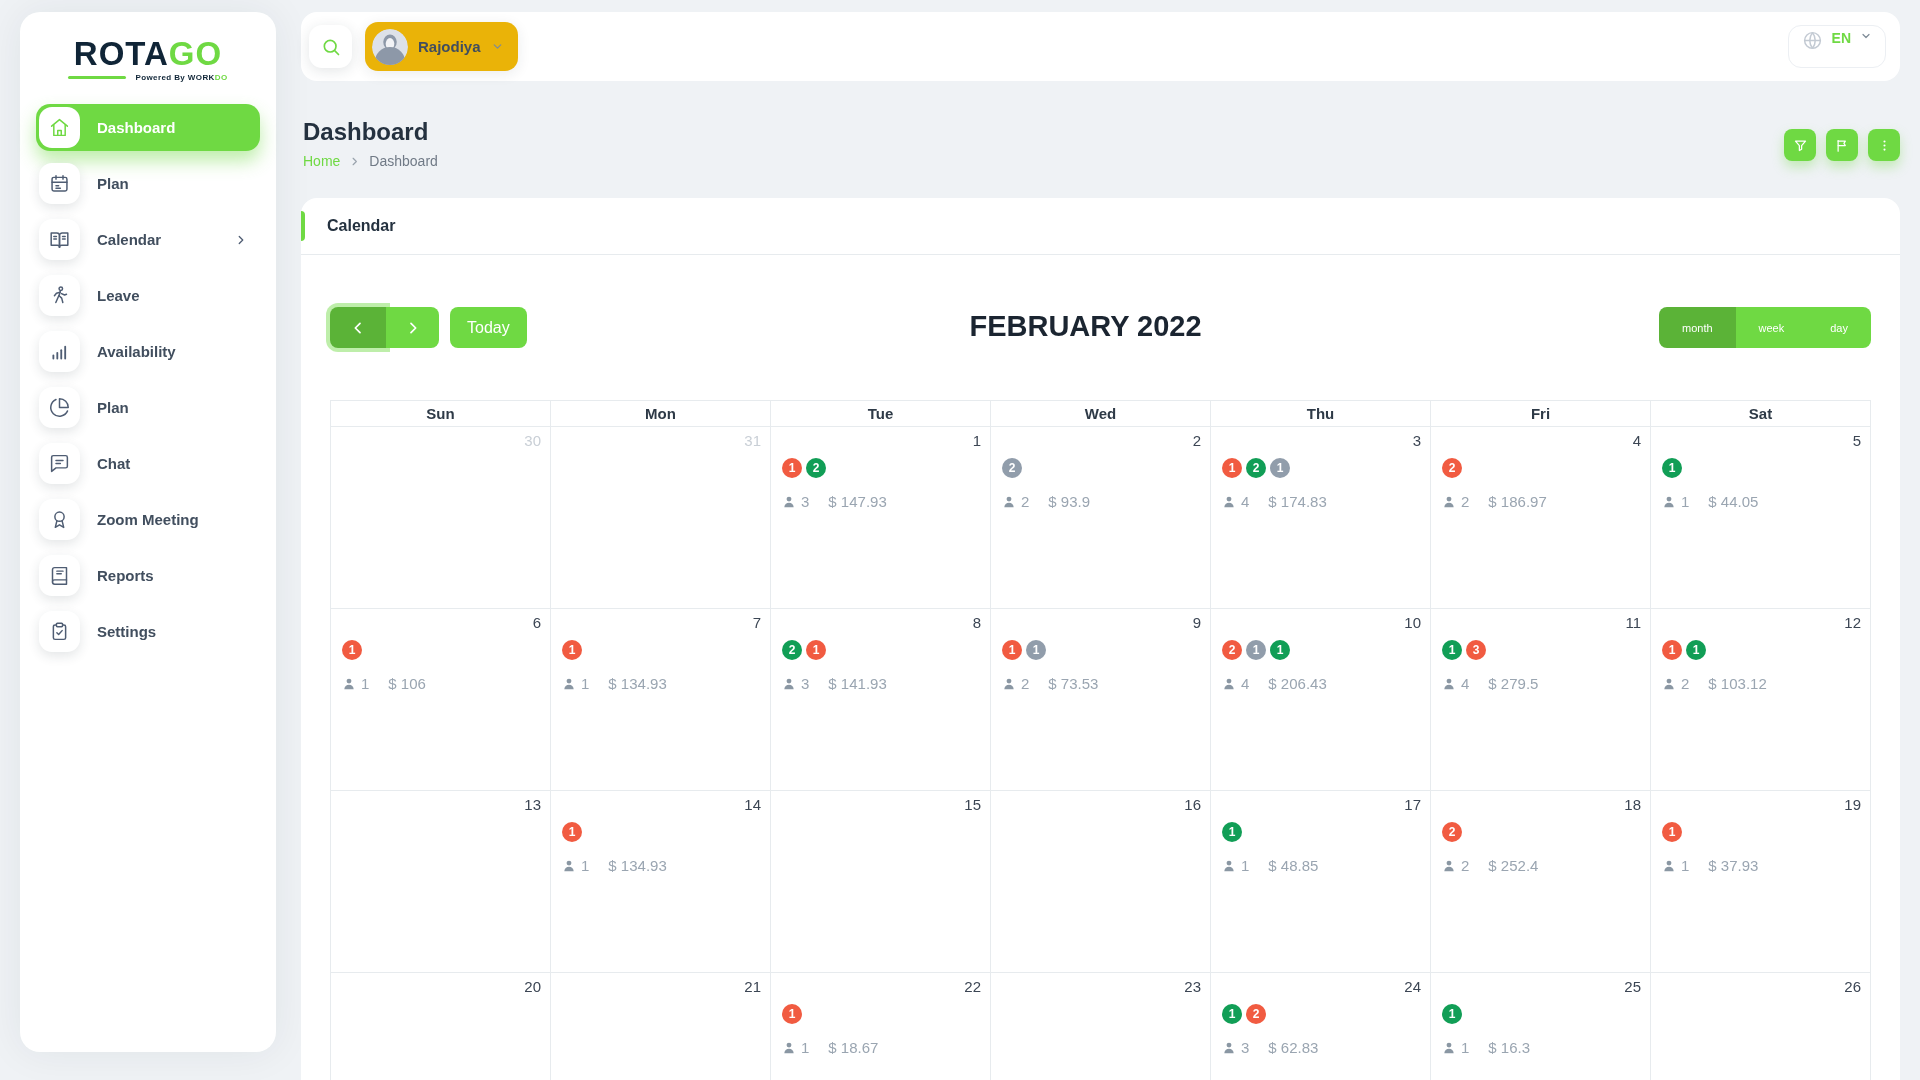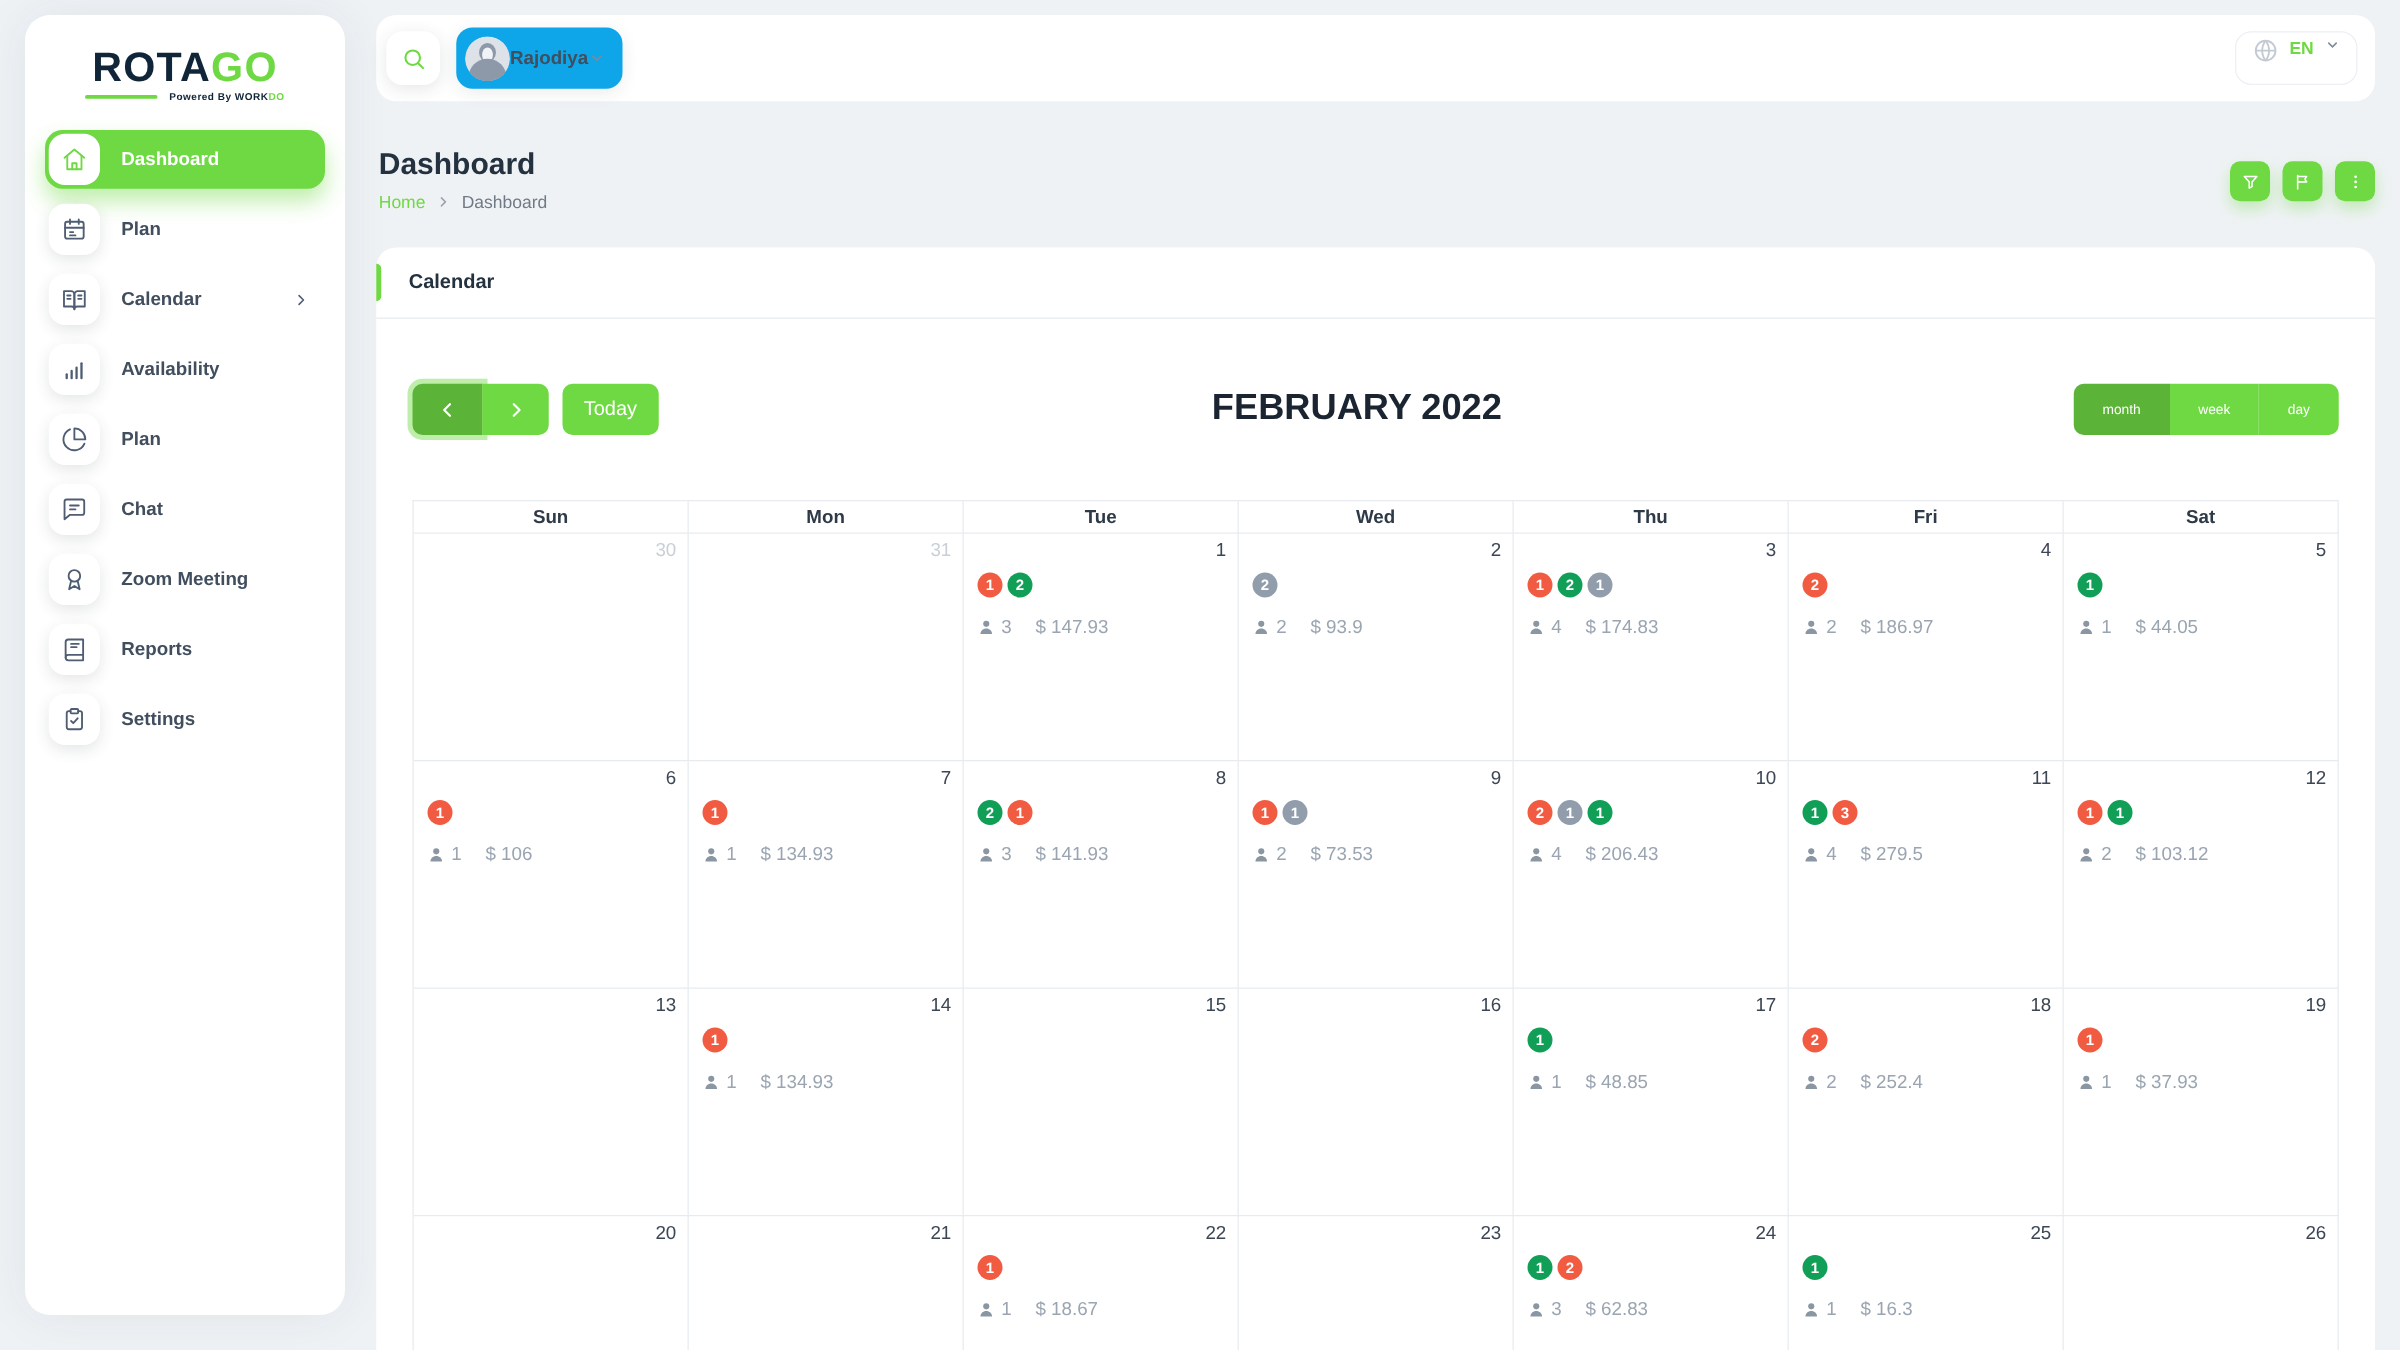--- a/index.html
+++ b/index.html
@@ -27,22 +27,22 @@
   .side-item.active .icon-box { color:var(--primary-green,#6fd943); box-shadow:none; }
   .side-item.active .side-label { color:#fff; font-weight:700; }
   .side-caret { margin-left:auto; color:#4f5d73; }
 
   
   .topbar { position:absolute; left:301px; top:12px; width:1599px; height:69px; background:#fff;
             border-radius:16px; display:flex; align-items:center; padding:0 14px 0 8px; }
   .search-btn { width:43px; height:43px; border:none; border-radius:13px; background:#fff; cursor:pointer;
                 box-shadow:0 3px 14px rgba(35,46,60,.12); color:var(--primary-green,#6fd943);
                 display:flex; align-items:center; justify-content:center; }
-  .user-pill { margin-left:13px; height:49px; display:flex; align-items:center; padding:0 14px 0 7px;
-               border-radius:13px; background:#0ea5e9; box-shadow:0 3px 14px rgba(35,46,60,.09); cursor:pointer; }
+  .user-pill { margin-left:13px; height:49px; display:flex; align-items:center; gap:10px; padding:0 14px 0 7px;
+               border-radius:13px; background:#eab308; box-shadow:0 3px 14px rgba(35,46,60,.09); cursor:pointer; }
   .avatar { width:36px; height:36px; border-radius:50%; overflow:hidden; }
   .user-name { font-size:15px; font-weight:600; color:#414e5e; }
   .chev { color:#7e8b97; }
   .lang-pill { margin-left:auto; height:43px; display:flex; align-items:flex-start; gap:9px; padding:4px 13px;
                border:1px solid #eceff3; border-radius:13px; background:#fff; cursor:pointer; }
   .globe { color:#c3cad3; }
   .lang-code { font-size:14px; font-weight:700; color:var(--primary-green,#6fd943); }
 
   
   .page-head { position:absolute; left:303px; top:118px; width:1597px; display:flex; align-items:flex-start; }
@@ -139,20 +139,32 @@
             <path d="M21.5 4.5H15a3 3 0 0 0-3 3V21a2.5 2.5 0 0 1 2.5-2.5h7z"></path>
             <path d="M5.5 8.5h3M5.5 11.5h3M15.5 8.5h3M15.5 11.5h3"></path>
           </svg>
         </span>
         <span class="side-label">Calendar</span>
         <span class="side-caret">
           <svg width="14" height="14" viewBox="0 0 24 24" fill="none" stroke="currentColor" stroke-width="2.2" stroke-linecap="round" stroke-linejoin="round">
             <path d="M9 6l6 6-6 6"></path>
           </svg>
         </span>
+      </div>
+      <div class="side-item">
+        <span class="icon-box">
+          <svg width="21" height="21" viewBox="0 0 24 24" fill="none" stroke="currentColor" stroke-width="1.7" stroke-linecap="round" stroke-linejoin="round">
+            <circle cx="13.5" cy="4.3" r="2"></circle>
+            <path d="M12.8 7.5l-1.3 4.8 3 2.7 1.3 5"></path>
+            <path d="M11.3 12l-3.5 8"></path>
+            <path d="M12.8 8.3l-4.3 1.2-2.3 2.8"></path>
+            <path d="M14.3 9.8l3.5 1.6 2.2-.9"></path>
+          </svg>
+        </span>
+        <span class="side-label">Leave</span>
       </div>
       <div class="side-item">
         <span class="icon-box">
           <svg width="21" height="21" viewBox="0 0 24 24" fill="none" stroke="currentColor" stroke-width="2.1" stroke-linecap="round">
             <path d="M5 20v-3.5"></path>
             <path d="M9.5 20v-6.5"></path>
             <path d="M14 20v-9.5"></path>
             <path d="M18.5 20V6.5"></path>
           </svg>
         </span>

